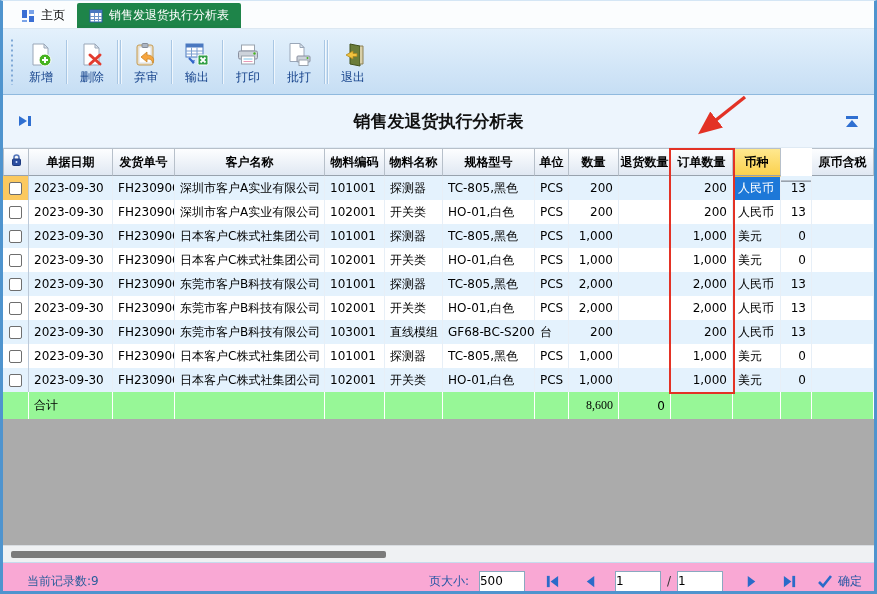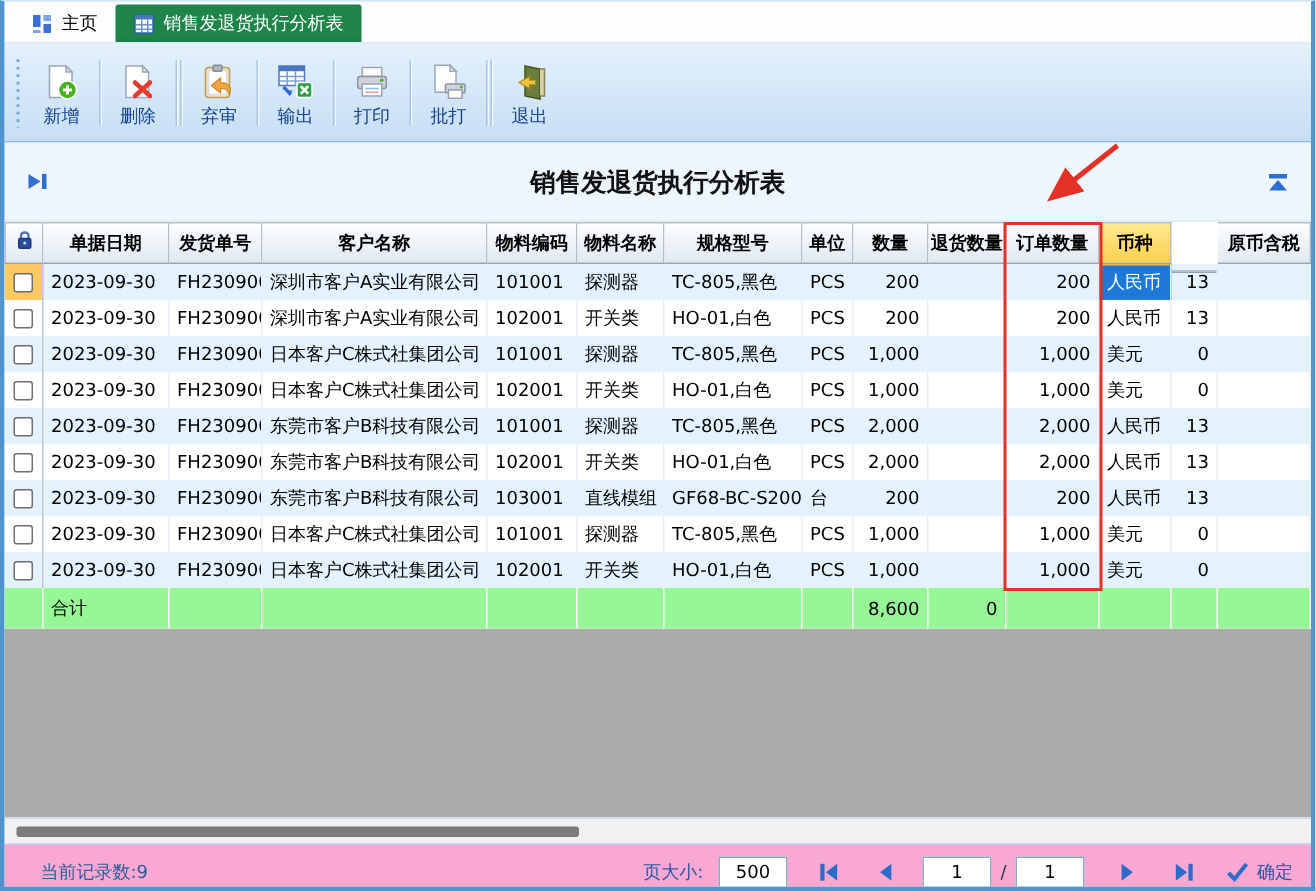--- a/index.html
+++ b/index.html
@@ -64,21 +64,21 @@
 
   
   .grayarea { height:126px; background:#ababab; }
   .hscroll { position:relative; height:17px; background:#eff1f3; border-top:1px solid #d9dde1; }
   .hthumb { position:absolute; left:8px; top:5px; width:375px; height:7px; background:#7b7b7b; border-radius:2px; }
 
   .statusbar { height:37px; background:#f9a8d4; border-top:1px solid #c6dbee;
     display:flex; align-items:center; justify-content:space-between; padding:0 12px 0 24px; }
   .rec { color:#2b5d9b; font-size:12px; }
   .pager { display:flex; align-items:center; color:#2456a4; font-size:12px; }
-  .pager input { width:46px; height:21px; border:1px solid #8aa8c0; text-align:center; font-size:12px;
+  .pager input { width:46px; height:21px; border:1px solid #8aa8c0; text-align:left; font-size:12px;
     font-family:"DejaVu Sans","Liberation Sans",sans-serif; background:#fff; color:#000; }
   .pgbtn { width:20px; height:18px; display:inline-flex; align-items:center; justify-content:center; }
   .gap10 { margin-left:10px; } .gap14 { margin-left:14px; } .gap18 { margin-left:18px; }
   .slash { margin:0 6px; color:#333; }
   .okwrap { display:inline-flex; align-items:center; gap:5px; margin-left:18px; }
 
   .ann-arrow { position:absolute; left:666px; top:88px; width:92px; height:48px; pointer-events:none; }
 </style>
 </head>
 <body>
@@ -425,21 +425,21 @@
       </div>
     <div class="grid-total" id="grid-total">
         <div class="tcell" style="width: 26px;"></div>
         <div class="tcell" style="width: 84px;">合计</div>
         <div class="tcell" style="width: 62px;"></div>
         <div class="tcell" style="width: 150px;"></div>
         <div class="tcell" style="width: 60px;"></div>
         <div class="tcell" style="width: 58px;"></div>
         <div class="tcell" style="width: 92px;"></div>
         <div class="tcell" style="width: 34px;"></div>
-        <div class="tcell num" style="width: 50px;">8,600</div>
+        <div class="tcell num" style="width: 50px; font-family: Liberation Serif, serif;">8,600</div>
         <div class="tcell num" style="width: 52px;">0</div>
         <div class="tcell num" style="width: 62px;"></div>
         <div class="tcell" style="width: 48px;"></div>
         <div class="tcell num" style="width: 31px;"></div>
         <div class="tcell" style="width: 62px;"></div>
       </div>
     <div class="redbox"></div>
   </div>
 
   <div class="grayarea"></div>

